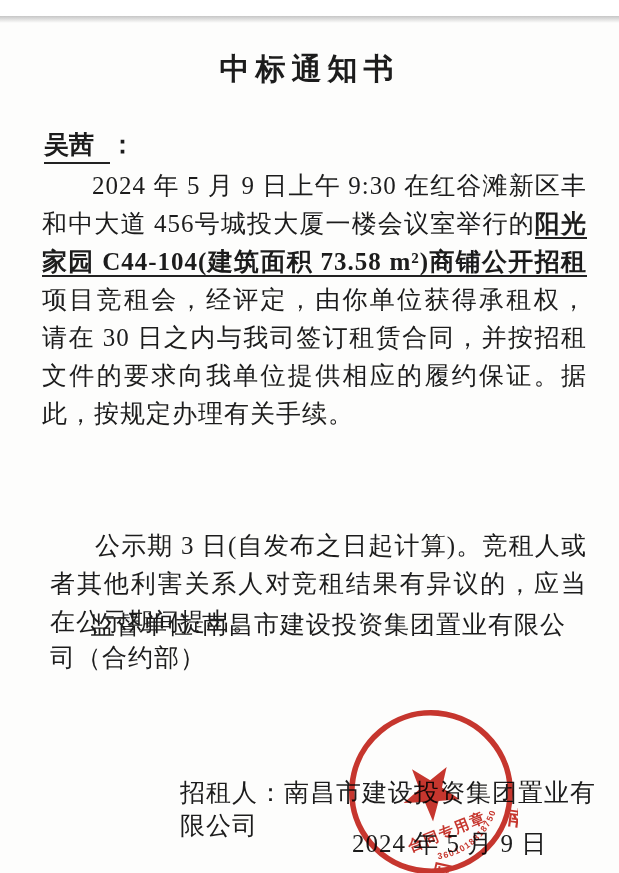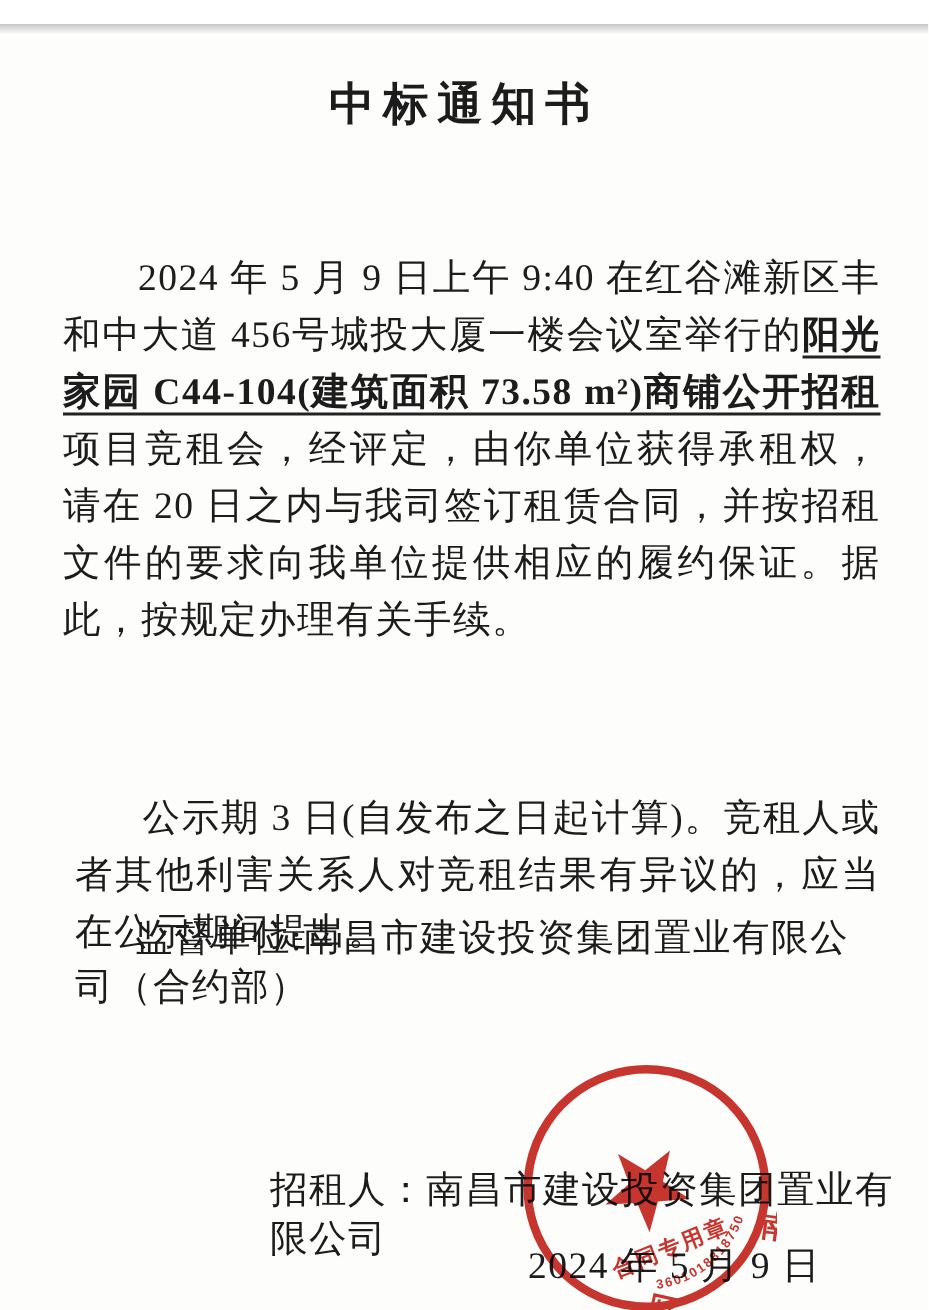--- a/index.html
+++ b/index.html
@@ -84,23 +84,26 @@
     font-weight:bold;
   }
 </style>
 </head>
 <body>
 
 <div class="page">
 
   <div class="doc-title">中标通知书</div>
 
+  <div class="salutation">
+    <span class="name">吴茜</span><span>：</span>
+  </div>
 
   <div class="body-para para1">
-    <span>2024 年 5 月 9 日上午 9:40 在红谷滩新区丰和中大道 456号城投大厦一楼会议室举行的</span><span class="em-seg">阳光家园 C44-104(建筑面积 73.58 m²)商铺公开招租</span><span>项目竞租会，经评定，由你单位获得承租权，请在 20 日之内与我司签订租赁合同，并按招租文件的要求向我单位提供相应的履约保证。据此，按规定办理有关手续。</span>
+    <span>2024 年 5 月 9 日上午 9:30 在红谷滩新区丰和中大道 456号城投大厦一楼会议室举行的</span><span class="em-seg">阳光家园 C44-104(建筑面积 73.58 m²)商铺公开招租</span><span>项目竞租会，经评定，由你单位获得承租权，请在 30 日之内与我司签订租赁合同，并按招租文件的要求向我单位提供相应的履约保证。据此，按规定办理有关手续。</span>
   </div>
 
 
   <div class="body-para para2">公示期 3 日(自发布之日起计算)。竞租人或者其他利害关系人对竞租结果有异议的，应当在公示期间提出。</div>
 
   <div class="contact-block">
     <div class="row row-supervisor">监督单位:南昌市建设投资集团置业有限公司（合约部）</div>
   </div>
 
   <div class="signature-line">招租人：南昌市建设投资集团置业有限公司</div>

